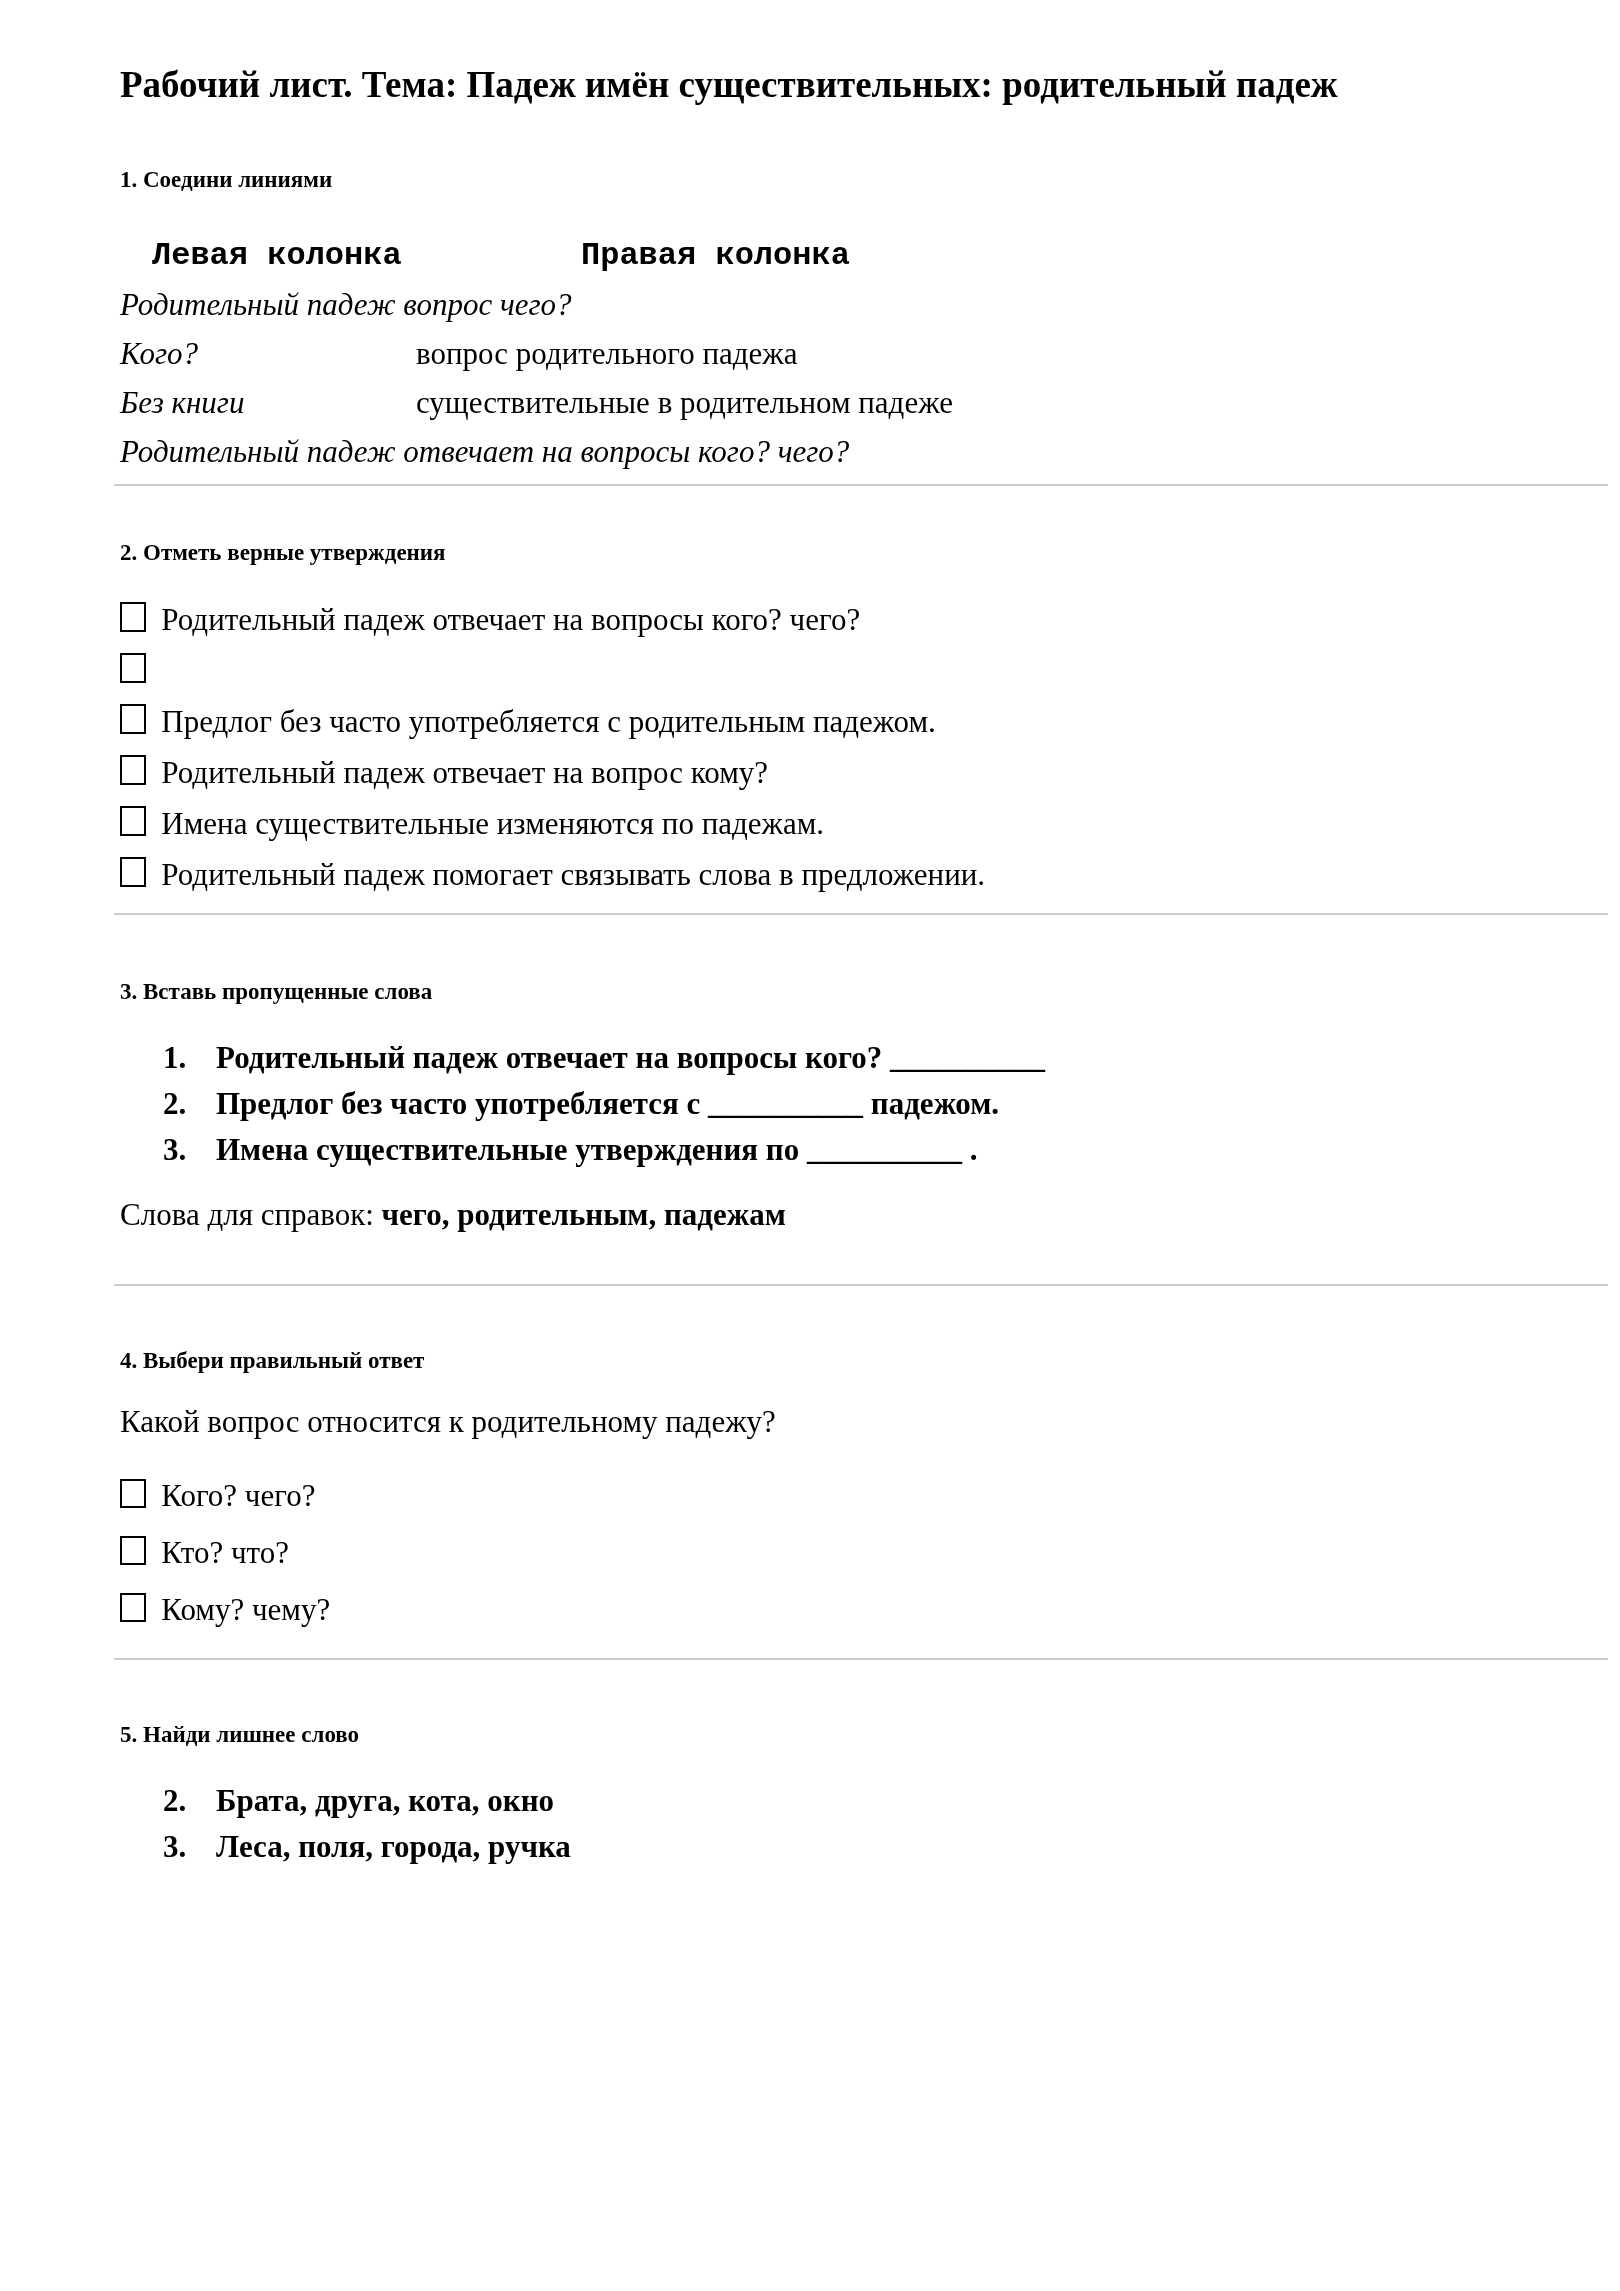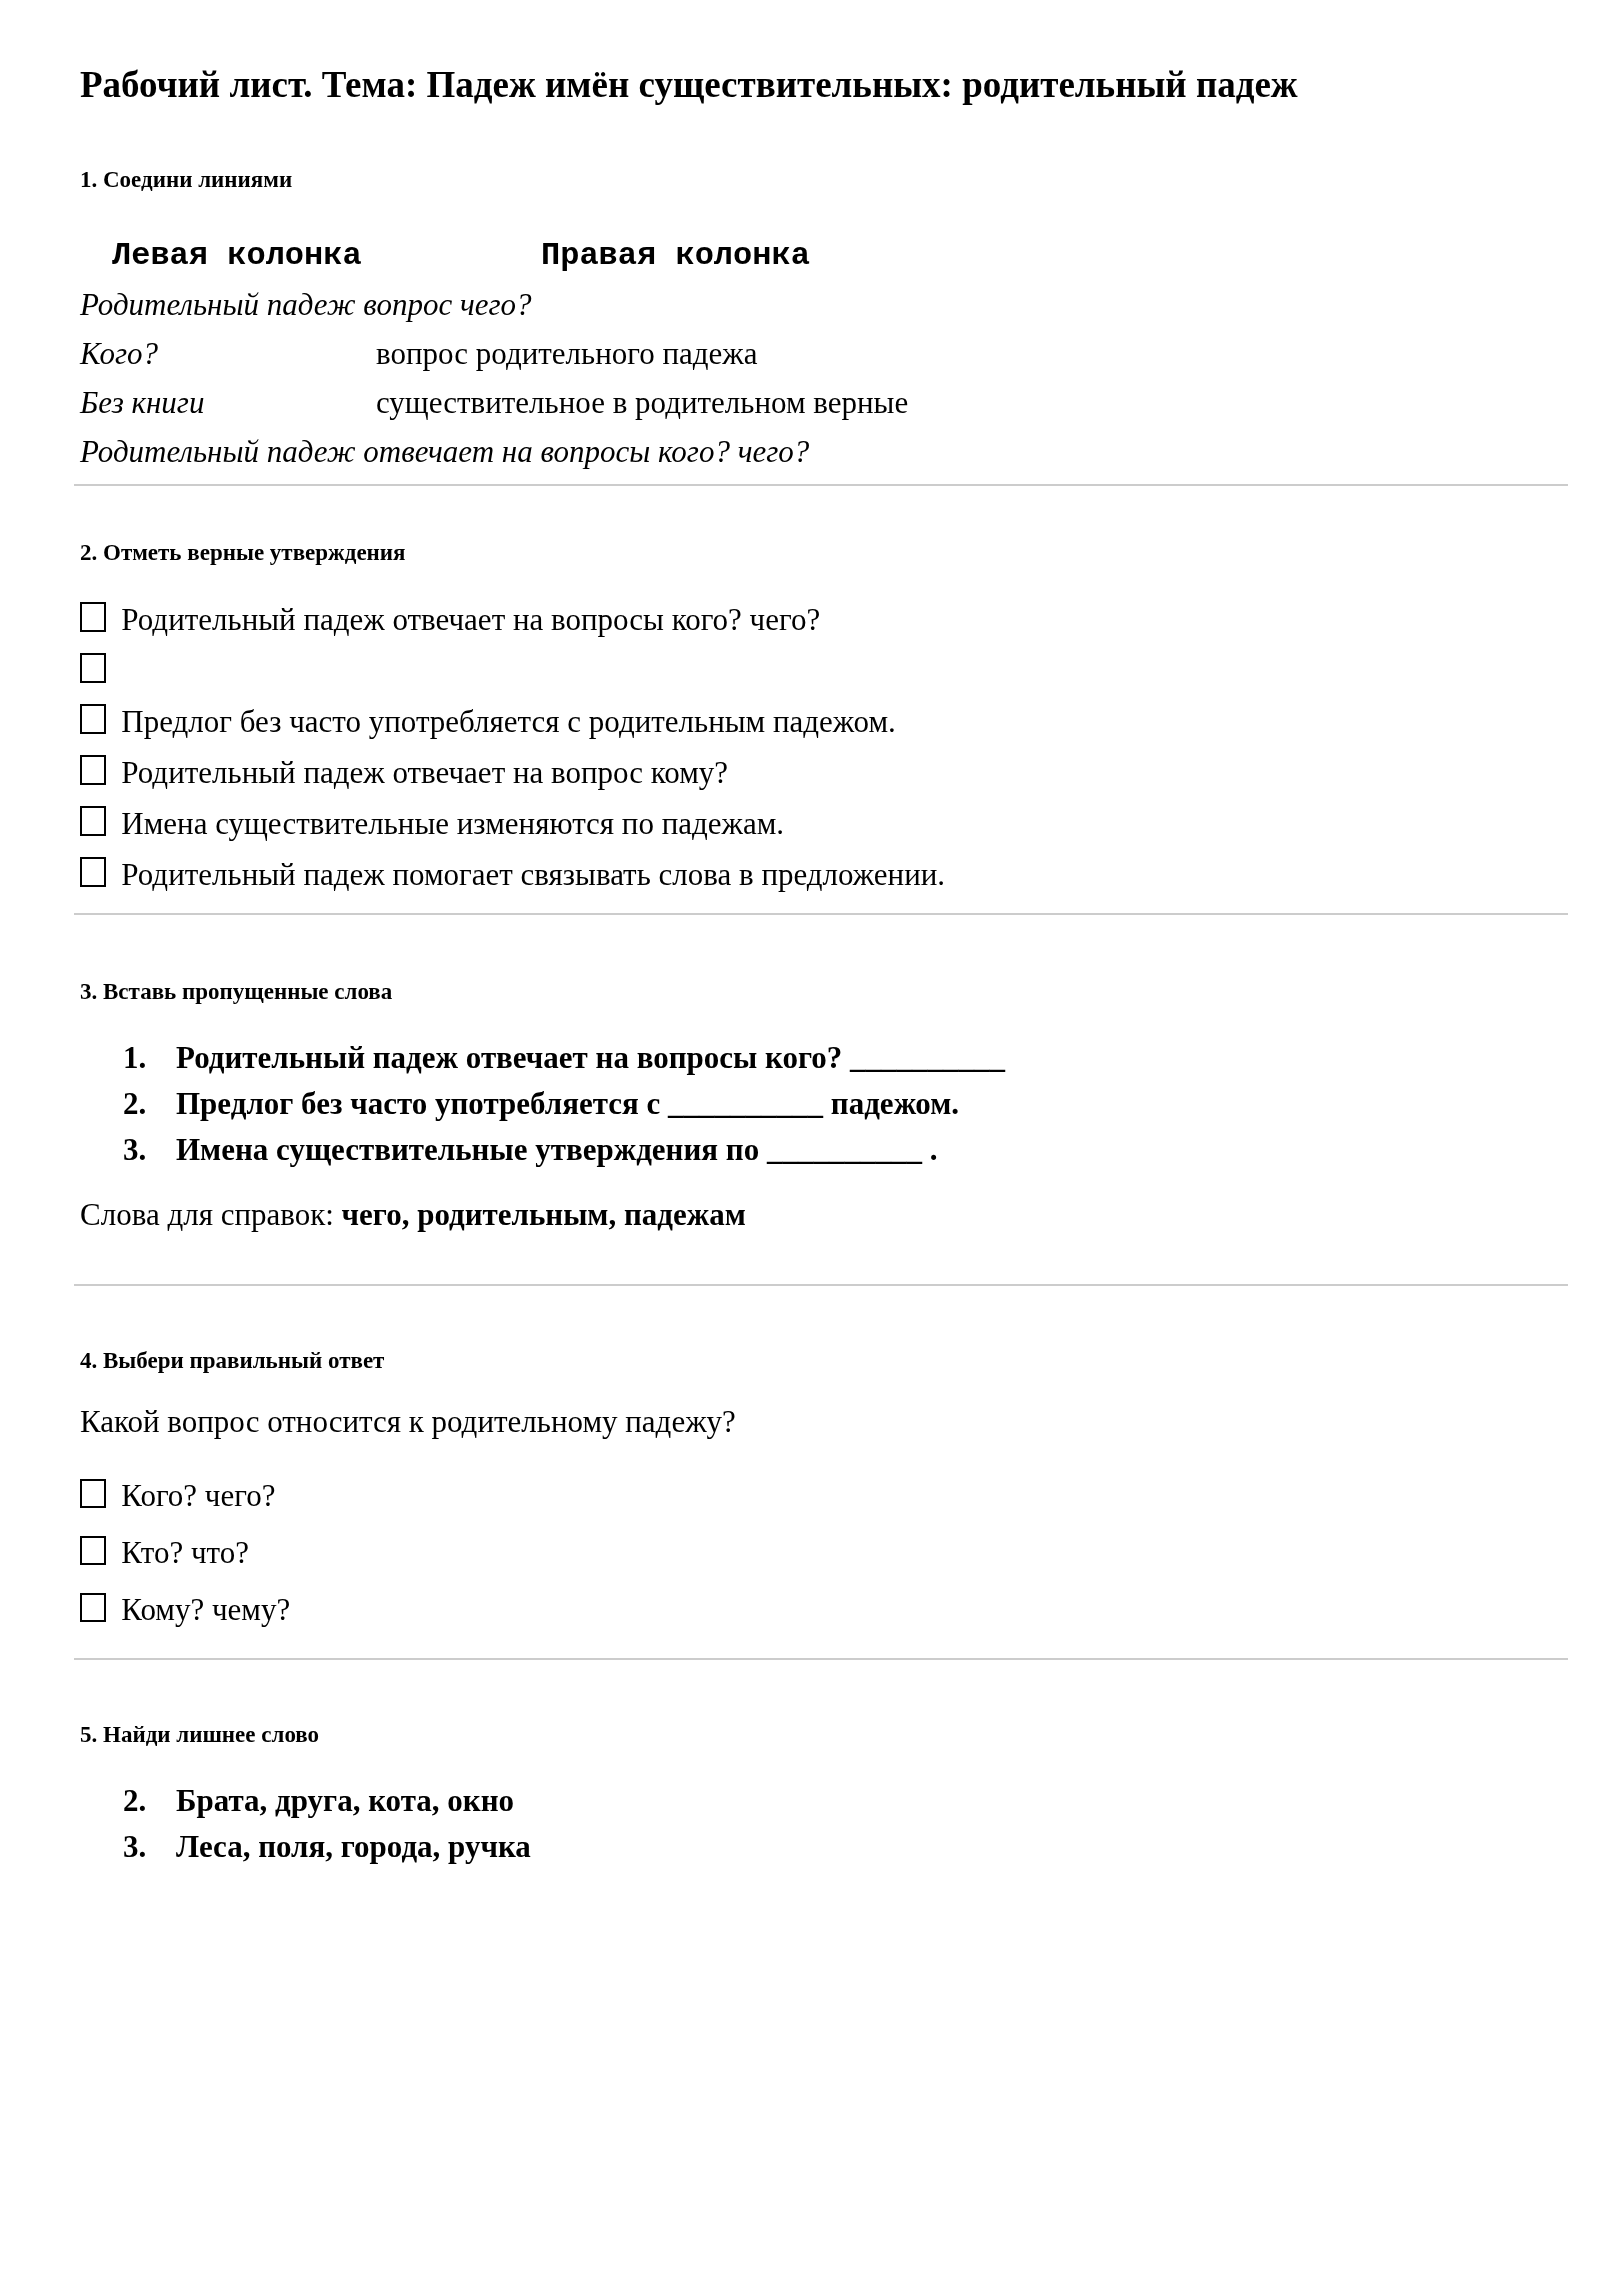--- a/index.html
+++ b/index.html
@@ -1,21 +1,21 @@
 <!DOCTYPE html>
 <html lang="ru"><head>
 <meta charset="utf-8">
 <style>
   html,body{margin:0;padding:0;}
   body{
     width:1620px;min-height:2292px;background:#ffffff;color:#000000;
     font-family:"Liberation Serif","DejaVu Serif",serif;
     -webkit-font-smoothing:antialiased;
   }
-  .page{box-sizing:border-box;width:1620px;min-height:2292px;padding:63px 74px 39px 80px;}
+  .page{box-sizing:border-box;width:1620px;min-height:2292px;padding:63px 74px 39px 120px;}
   .title{font-size:37px;font-weight:bold;line-height:1.2;}
   .sec-heading{font-size:23px;font-weight:bold;line-height:1.2;}
   .sec-heading.s1{margin-top:59px;}
   .sec-heading.s2{margin-top:53px;}
   .sec-heading.s3{margin-top:63px;}
   .sec-heading.s4{margin-top:61px;}
   .sec-heading.s5{margin-top:61px;}
 
   
   .match-headers{font-weight:bold;font-size:32px;line-height:49px;margin-top:37px;white-space:nowrap;font-family:Liberation Mono, monospace;}
@@ -66,21 +66,21 @@
 
       <div class="match-row">
         <span class="match-left">Родительный падеж вопрос чего?</span><span class="match-right"></span>
       </div>
 
       <div class="match-row">
         <span class="match-left">Кого?</span><span class="match-right">вопрос родительного падежа</span>
       </div>
 
       <div class="match-row">
-        <span class="match-left">Без книги</span><span class="match-right">существительное в родительном верные</span>
+        <span class="match-left">Без книги</span><span class="match-right">существительные в родительном падеже</span>
       </div>
 
       <div class="match-row">
         <span class="match-left">Родительный падеж отвечает на вопросы кого? чего?</span><span class="match-right"></span>
       </div>
 
   </div>
 
   <hr class="divider hr1">
 

